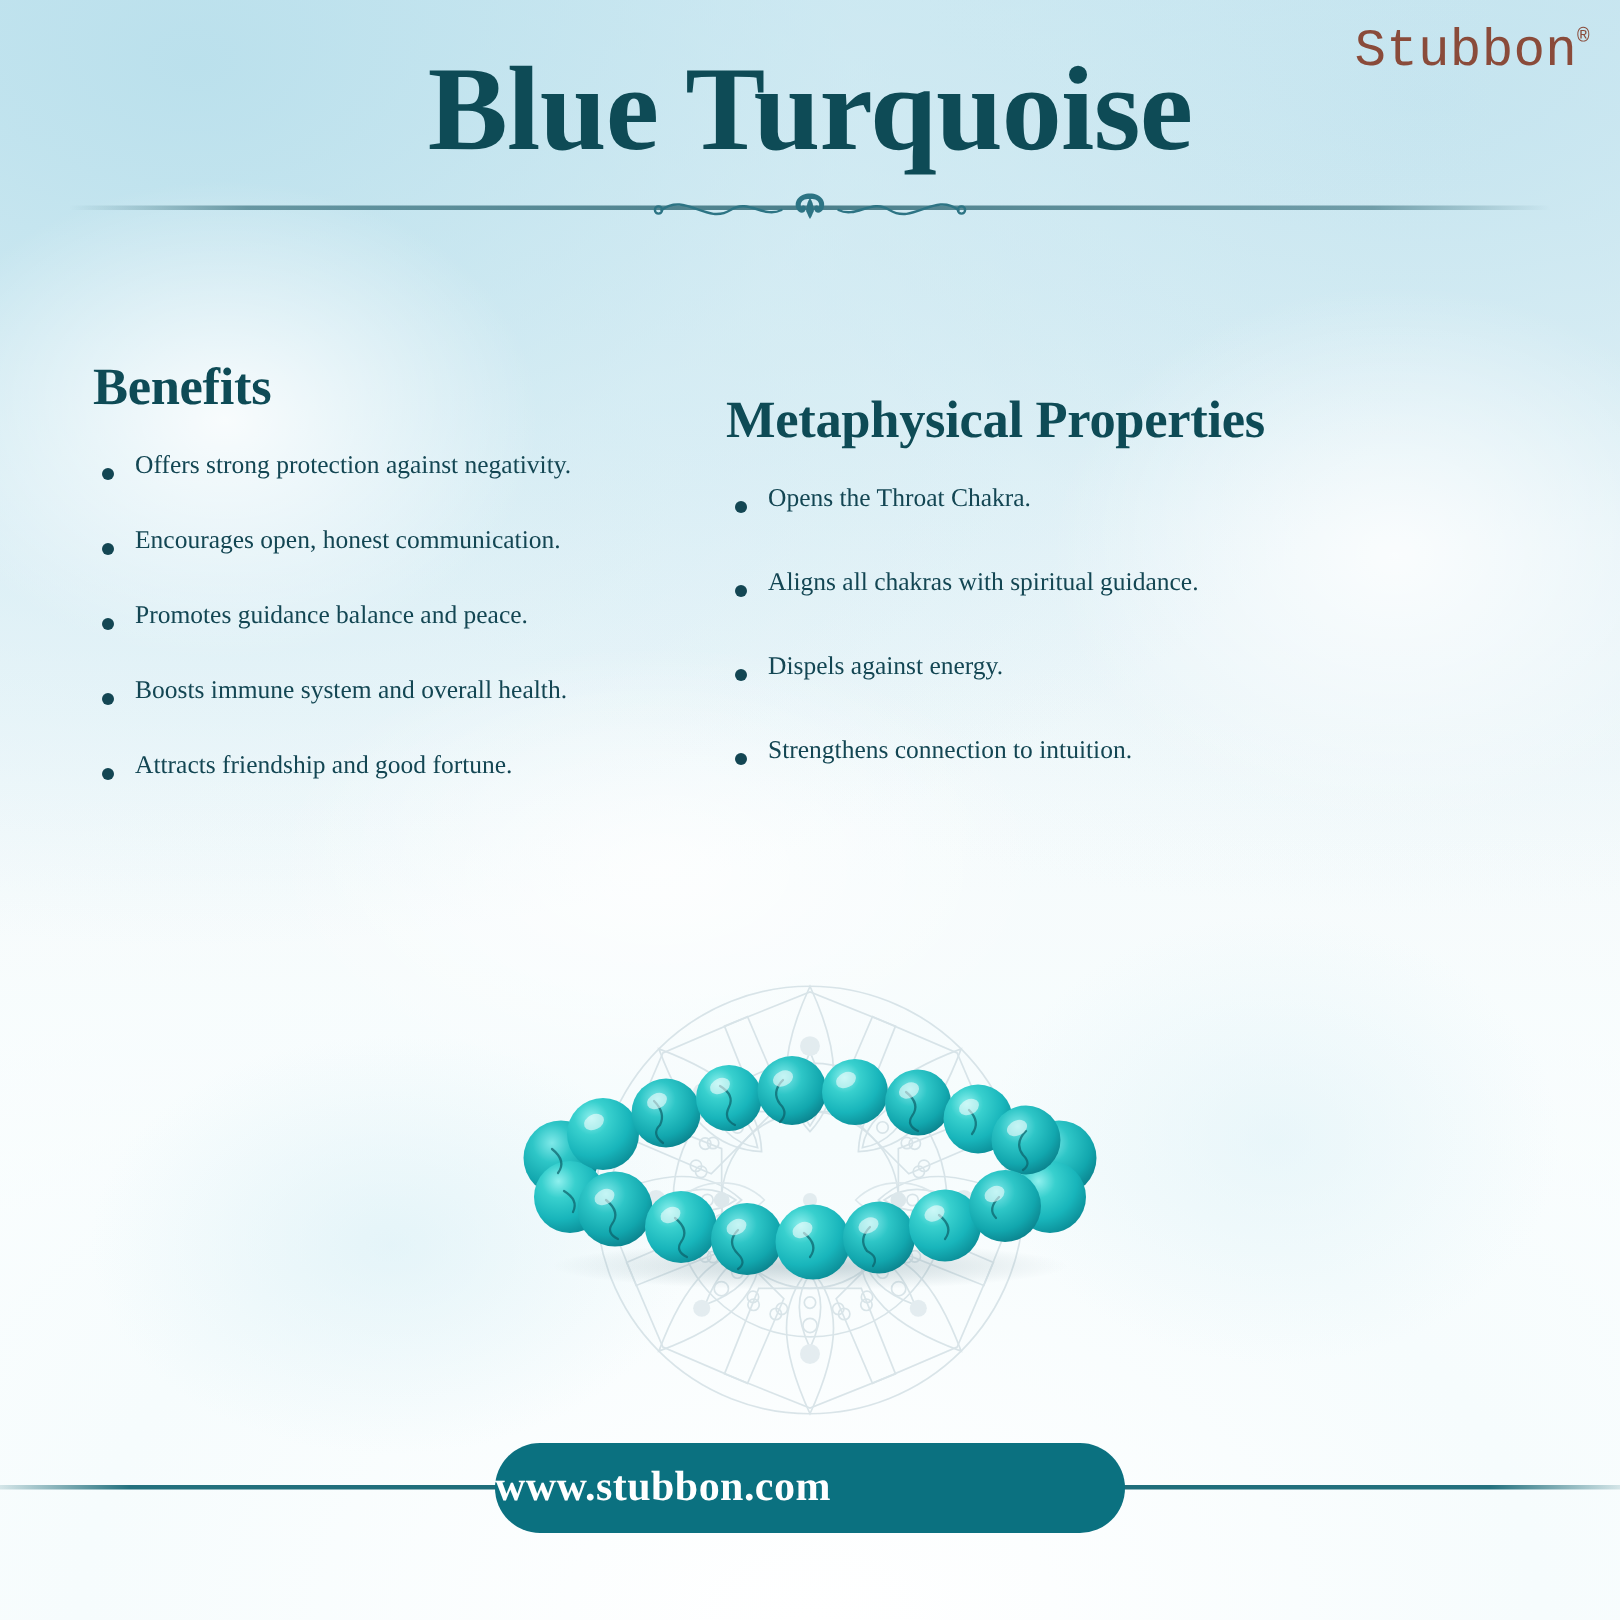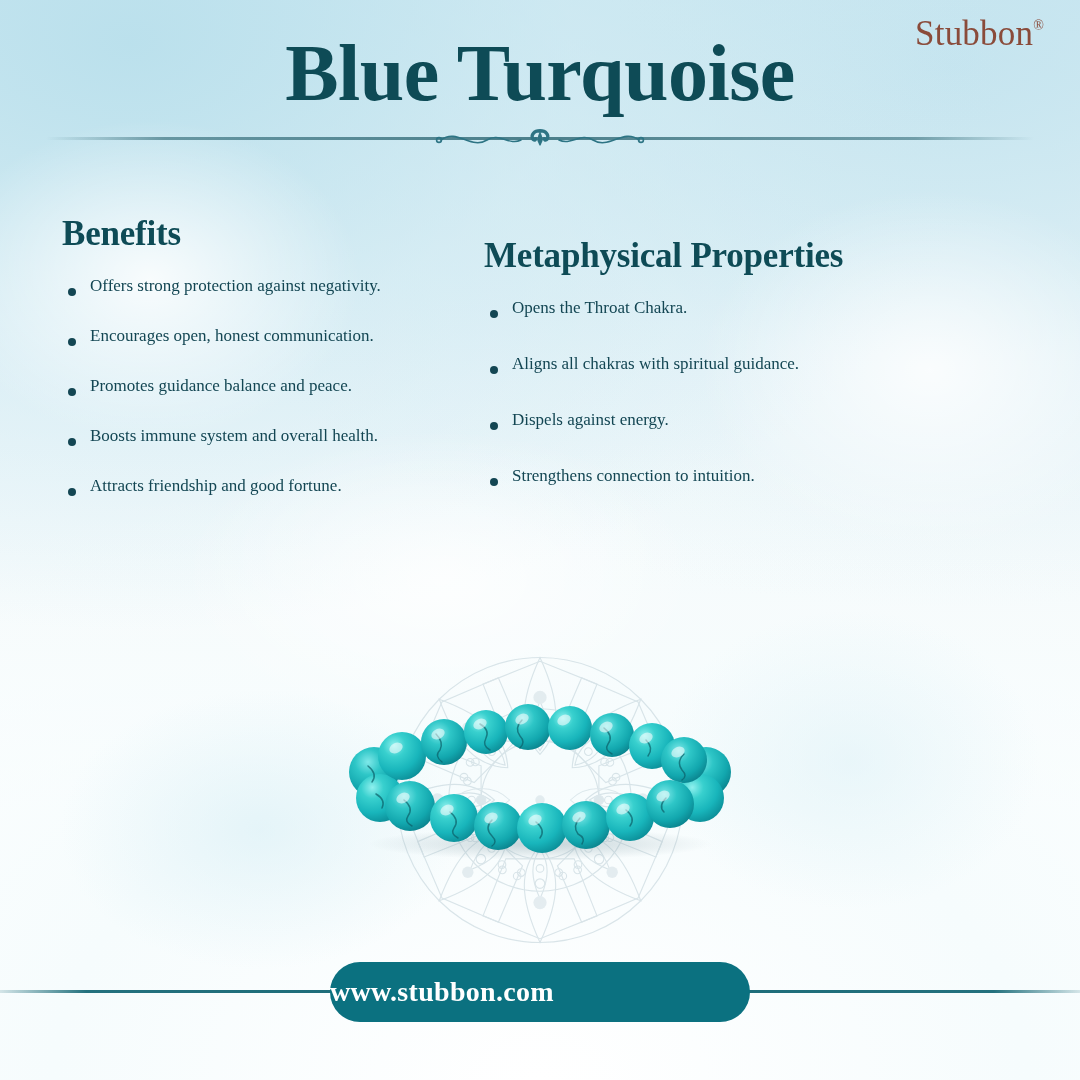--- a/index.html
+++ b/index.html
@@ -19,44 +19,44 @@
   
   .cloud{position:absolute;border-radius:50%;pointer-events:none;}
   .c1{left:-60px;top:120px;width:420px;height:320px;background:radial-gradient(closest-side,rgba(255,255,255,.85),rgba(255,255,255,0));}
   .c2{right:-80px;top:190px;width:460px;height:360px;background:radial-gradient(closest-side,rgba(255,255,255,.8),rgba(255,255,255,0));}
   .c3{left:180px;top:430px;width:520px;height:300px;background:radial-gradient(closest-side,rgba(255,255,255,.75),rgba(255,255,255,0));}
   .c4{left:60px;top:690px;width:400px;height:280px;background:radial-gradient(closest-side,rgba(214,238,245,.55),rgba(255,255,255,0));}
   .c5{right:40px;top:610px;width:380px;height:300px;background:radial-gradient(closest-side,rgba(219,240,246,.5),rgba(255,255,255,0));}
 
   
   .brand{
-    position:absolute;right:36px;top:14px;
+    position:absolute;right:20px;top:14px;
     font-size:35px;letter-spacing:.2px;color:#8a4b3a;
-    font-family:Liberation Serif, serif;
+    font-family:Liberation Mono, monospace;
     text-align:center;
   }
   .brand sup{font-size:14px;vertical-align:super;top:-2px;position:relative;}
 
   .title{
     position:absolute;left:0;right:0;top:33px;text-align:center;
     font-size:80px;line-height:1.0;font-weight:bold;color:#0e4b56;
     letter-spacing:-0.5px;
     font-family:"Liberation Serif", serif;
   }
   .header-rule{
     position:absolute;left:46px;right:46px;top:137px;height:3px;
     background:linear-gradient(90deg,rgba(23,85,98,0) 0%,rgba(23,85,98,.55) 12%,rgba(23,85,98,.72) 50%,rgba(23,85,98,.5) 88%,rgba(23,85,98,0) 100%);
   }
   .rule-ornament{
     position:absolute;left:50%;top:122px;transform:translateX(-50%);
     width:230px;height:34px;
   }
 
   
-  .columns{position:absolute;left:0;top:214px;width:972px;display:flex;}
+  .columns{position:absolute;left:0;top:238px;width:972px;display:flex;}
   .col{box-sizing:border-box;}
   .col-left{width:520px;padding-left:62px;padding-right:18px;}
   .col-right{width:560px;padding-left:14px;padding-right:36px;margin-top:22px;}
   .col-head{
     font-size:35px;font-weight:bold;color:#0e4b56;margin:0 0 22px 0;
     font-family:"Liberation Serif", serif;letter-spacing:-0.2px;
   }
   .col-right .col-head{margin-left:0;}
   ul.blist{list-style:none;margin:0;padding:0;}
   ul.blist li{

